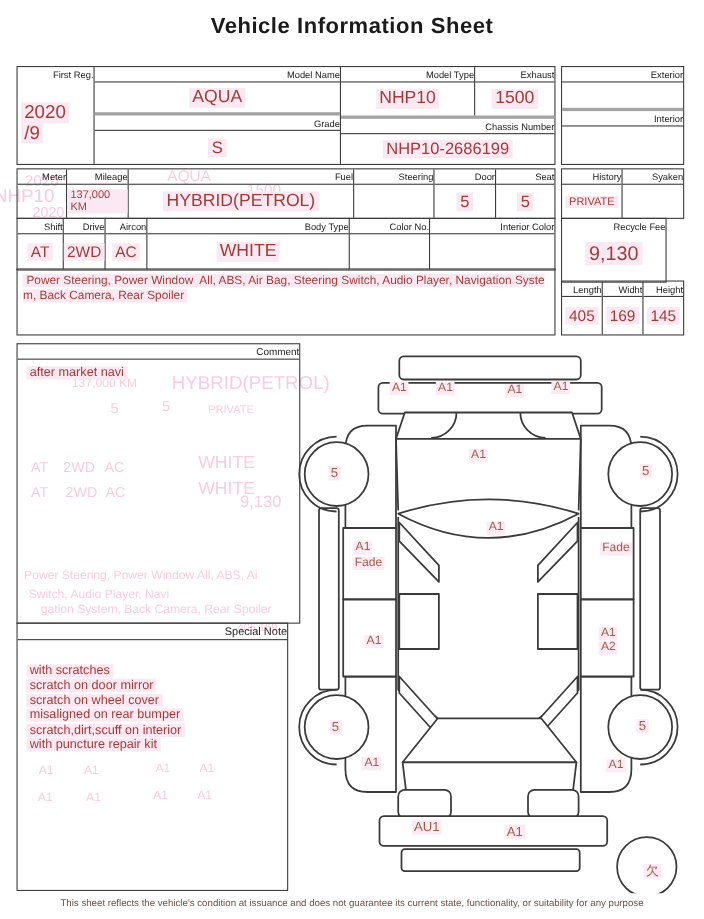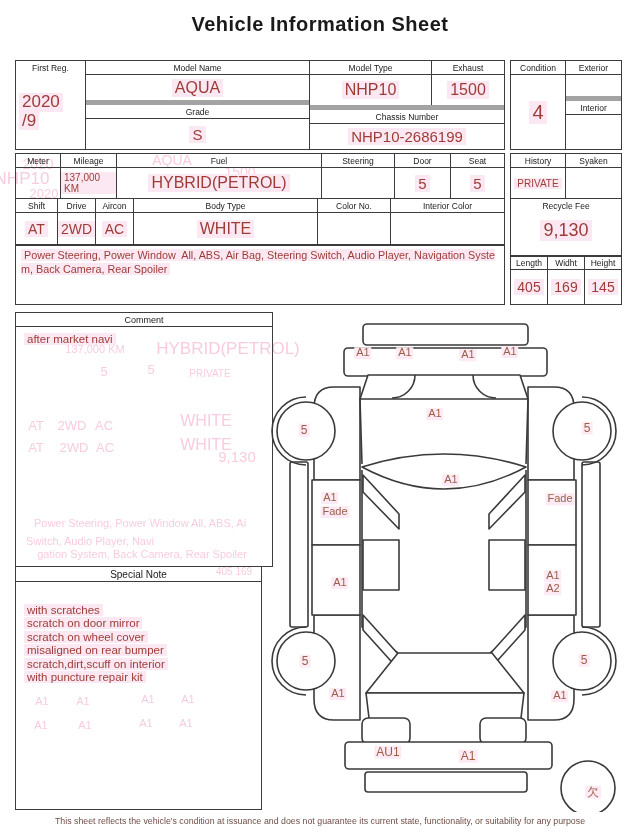--- a/index.html
+++ b/index.html
@@ -4,22 +4,22 @@
 <style>
   html,body{margin:0;padding:0;background:#fff;}
   #sheet{position:relative;width:640px;height:835px;background:#fff;overflow:hidden;
          font-family:"Liberation Sans",sans-serif;color:#1a1a1a;}
   .title{position:absolute;left:0;top:13px;width:100%;text-align:center;
          font-size:20px;font-weight:600;letter-spacing:.5px;}
   .box{position:absolute;border:1.5px solid #3c3c3c;box-sizing:border-box;z-index:2;}
   .row{display:flex;height:100%;}
   .col{display:flex;flex-direction:column;box-sizing:border-box;}
   .bR{border-right:1px solid #3c3c3c;}
-  .bB{border-bottom:5px solid #a3a3a3;}
-  .hdr{font-size:8.5px;color:#1a1a1a;text-align:center;padding:2px 0 1px;
+  .bB{border-bottom:3px solid #a3a3a3;}
+  .hdr{font-size:8.5px;color:#1a1a1a;text-align:right;padding:2px 0 1px;
        border-bottom:1px solid #3c3c3c;flex:none;}
   .hdr.nb{border-bottom:none;}
   .val{display:flex;align-items:center;justify-content:center;color:#9d3c36;box-sizing:border-box;}
   .hl{background:#fce8f3;padding:0 3px;}
   .ghost{position:absolute;color:#f5b3cf;opacity:.68;white-space:nowrap;
          transform:translate(-50%,-50%);z-index:1;}
   .diag-label{position:absolute;transform:translate(-50%,-50%);color:#9a5f46;
          background:#fdeaf4;padding:0 2px;line-height:1.05;white-space:nowrap;z-index:3;}
   #diagram{position:absolute;left:262px;top:312px;z-index:2;}
   #diagram-labels{position:absolute;left:262px;top:312px;width:373px;height:500px;z-index:3;}
@@ -47,21 +47,21 @@
       <div class="ghost" style="left: 210px; top: 373px; font-size: 10px;">PRIVATE</div>
       <div class="ghost" style="left: 36px; top: 425px; font-size: 13px;">AT</div>
       <div class="ghost" style="left: 72px; top: 425px; font-size: 13px;">2WD</div>
       <div class="ghost" style="left: 104px; top: 425px; font-size: 13px;">AC</div>
       <div class="ghost" style="left: 206px; top: 421px; font-size: 16px;">WHITE</div>
       <div class="ghost" style="left: 36px; top: 447px; font-size: 13px;">AT</div>
       <div class="ghost" style="left: 74px; top: 447px; font-size: 13px;">2WD</div>
       <div class="ghost" style="left: 105px; top: 447px; font-size: 13px;">AC</div>
       <div class="ghost" style="left: 206px; top: 445px; font-size: 16px;">WHITE</div>
       <div class="ghost" style="left: 237px; top: 456px; font-size: 15px;">9,130</div>
-      <div class="ghost" style="left: 140px; top: 523px; font-size: 11px;">Power Steering, Power Window All, ABS, Ai</div>
+      <div class="ghost" style="left: 128px; top: 523px; font-size: 11px;">Power Steering, Power Window All, ABS, Ai</div>
       <div class="ghost" style="left: 90px; top: 541px; font-size: 11px;">Switch, Audio Player, Navi</div>
       <div class="ghost" style="left: 142px; top: 554px; font-size: 11px;">gation System, Back Camera, Rear Spoiler</div>
       <div class="ghost" style="left: 234px; top: 571px; font-size: 10px;">405  169</div>
       <div class="ghost" style="left: 80px; top: 649px; font-size: 12px;">after market navi</div>
       <div class="ghost" style="left: 42px; top: 701px; font-size: 11px;">A1</div>
       <div class="ghost" style="left: 83px; top: 701px; font-size: 11px;">A1</div>
       <div class="ghost" style="left: 148px; top: 699px; font-size: 11px;">A1</div>
       <div class="ghost" style="left: 188px; top: 699px; font-size: 11px;">A1</div>
       <div class="ghost" style="left: 41px; top: 725px; font-size: 11px;">A1</div>
       <div class="ghost" style="left: 85px; top: 725px; font-size: 11px;">A1</div>
@@ -106,26 +106,20 @@
         <div class="hdr">Chassis Number</div>
         <div class="val" style="flex:1;font-size:15px">
             <span class="hl">NHP10-2686199</span>
           </div>
       </div>
     </div>
   </div>
 
   <div class="box" style="left:510px;top:60px;width:112px;height:90px">
     <div class="row">
-      <div class="col bR" style="width:55px">
-        <div class="hdr">Condition</div>
-        <div class="val" style="flex:1;font-size:20px">
-            <span class="hl">4</span>
-          </div>
-      </div>
       <div class="col" style="flex:1">
         <div class="hdr">Exterior</div>
         <div class="val bB" style="height:26px"></div>
         <div class="hdr">Interior</div>
         <div class="val" style="flex:1"></div>
       </div>
     </div>
   </div>
 
   <div class="box" style="left:15px;top:153px;width:490px;height:46px">
@@ -216,21 +210,21 @@
             <span class="hl">PRIVATE</span>
           </div>
       </div>
       <div class="col" style="flex:1">
         <div class="hdr">Syaken</div>
         <div class="val" style="flex:1"></div>
       </div>
     </div>
   </div>
 
-  <div class="box" style="left:510px;top:197.5px;width:112px;height:59px">
+  <div class="box" style="left:510px;top:197.5px;width:96px;height:59px">
     <div class="hdr nb">Recycle Fee</div>
     <div class="val" style="flex:1;height:38px;font-size:18px">
         <span class="hl">9,130</span>
       </div>
   </div>
 
   <div class="box" style="left:510px;top:255px;width:112px;height:50px">
     <div class="row">
       <div class="col bR" style="width:37px">
         <div class="hdr">Length</div>

